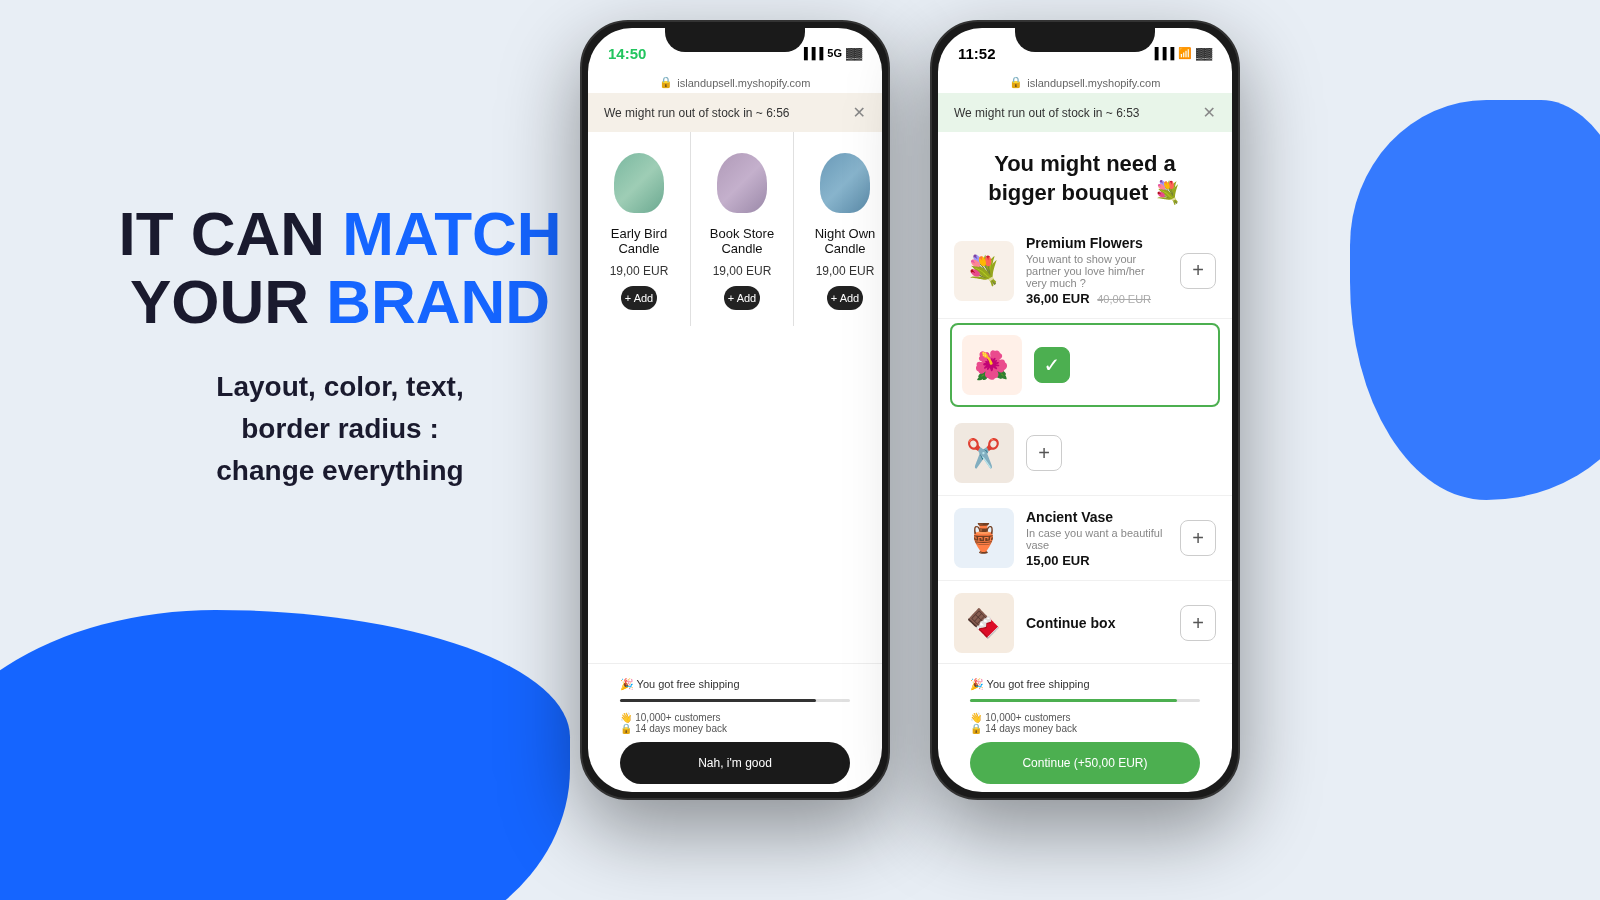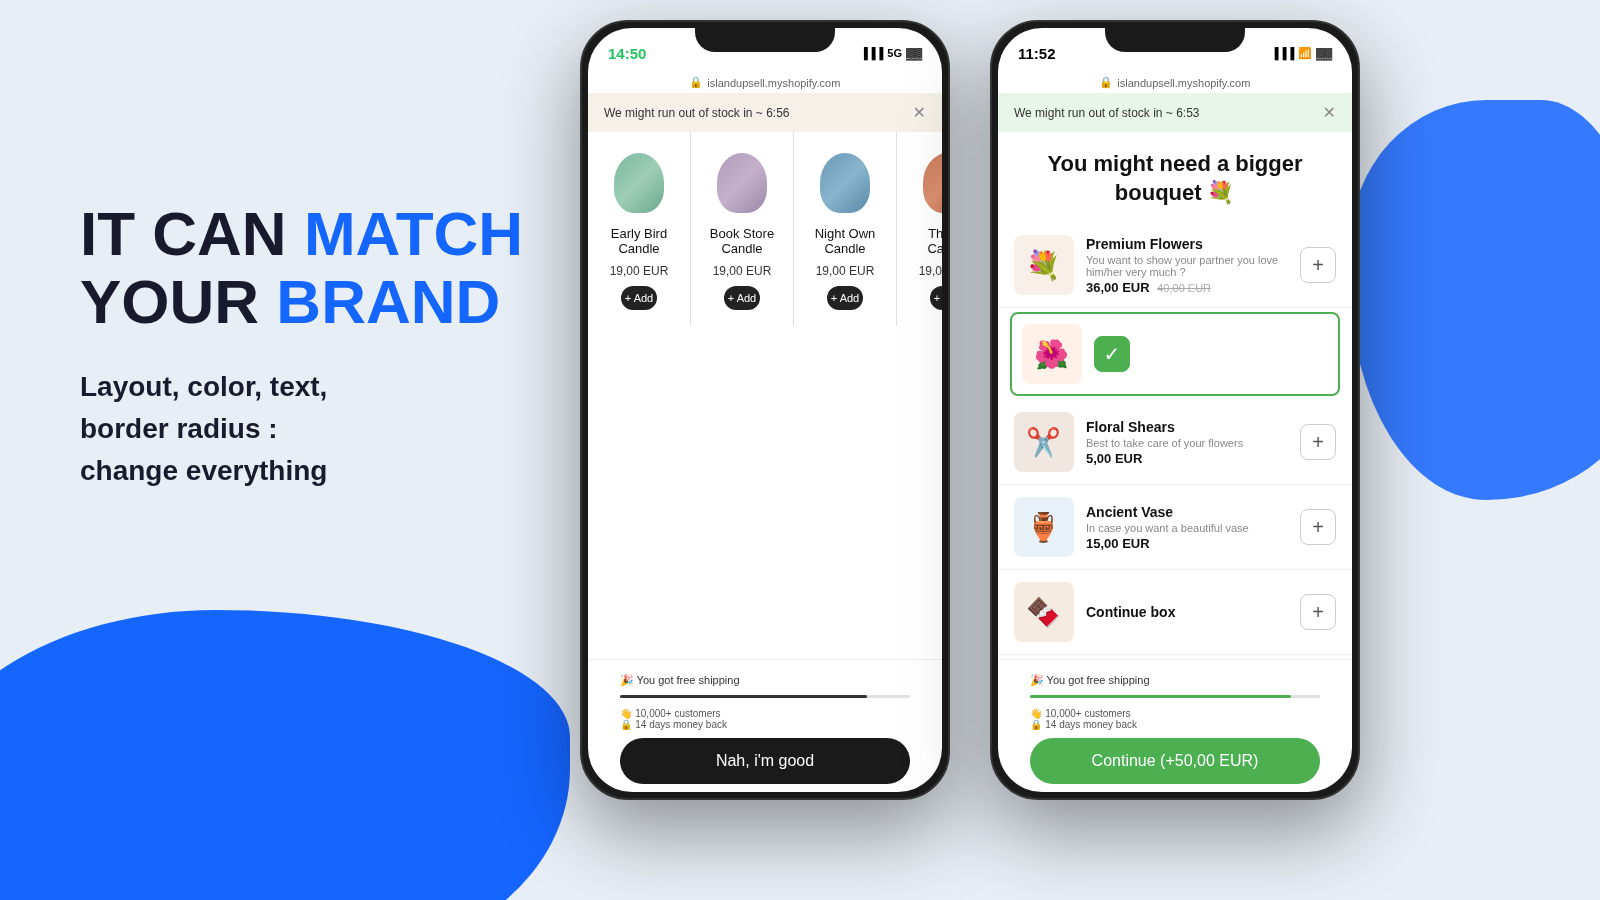--- a/index.html
+++ b/index.html
@@ -39,20 +39,21 @@
       opacity: 0.85;
     }
 
     
     .left-section {
       position: absolute;
       left: 80px;
       top: 200px;
       width: 520px;
       z-index: 10;
+      text-align: center;
     }
 
     .headline {
       font-size: 62px;
       font-weight: 900;
       line-height: 1.1;
       color: #1a1a2e;
       margin-bottom: 30px;
     }
 
@@ -72,21 +73,21 @@
       position: absolute;
       top: 20px;
       left: 580px;
       display: flex;
       gap: 40px;
       z-index: 10;
     }
 
     
     .phone {
-      width: 370px;
+      width: 310px;
       height: 780px;
       background: #1a1a1a;
       border-radius: 48px;
       position: relative;
       box-shadow: 0 30px 80px rgba(0,0,0,0.4);
       overflow: hidden;
       border: 2px solid #333;
     }
 
     .phone::before {
@@ -276,21 +277,21 @@
       flex-direction: column;
     }
 
     .main-cta {
       background: #1a1a1a;
       color: #fff;
       border: none;
       width: 100%;
       padding: 14px;
       border-radius: 30px;
-      font-size: 16px;
+      font-size: 12px;
       font-weight: 500;
       cursor: pointer;
       text-align: center;
     }
 
     .main-cta.green-btn {
       background: #4caf50;
       color: #fff;
     }
 
@@ -567,25 +568,20 @@
             <div class="add-circle-btn">+</div>
           </div>
 
           <div class="list-item selected">
             <div class="list-item-img" style="background:#fff0e8;">🌺</div>
             <div class="add-circle-btn checked">✓</div>
           </div>
 
           <div class="list-item">
             <div class="list-item-img" style="background:#f0e8e0;">✂️</div>
-            <div class="list-item-info">
-              <div class="list-item-name">Floral Shears</div>
-              <div class="list-item-desc">Best to take care of your flowers</div>
-              <div class="list-item-price">5,00 EUR</div>
-            </div>
             <div class="add-circle-btn">+</div>
           </div>
 
           <div class="list-item">
             <div class="list-item-img" style="background:#e8f0f8;">🏺</div>
             <div class="list-item-info">
               <div class="list-item-name">Ancient Vase</div>
               <div class="list-item-desc">In case you want a beautiful vase</div>
               <div class="list-item-price">15,00 EUR</div>
             </div>

